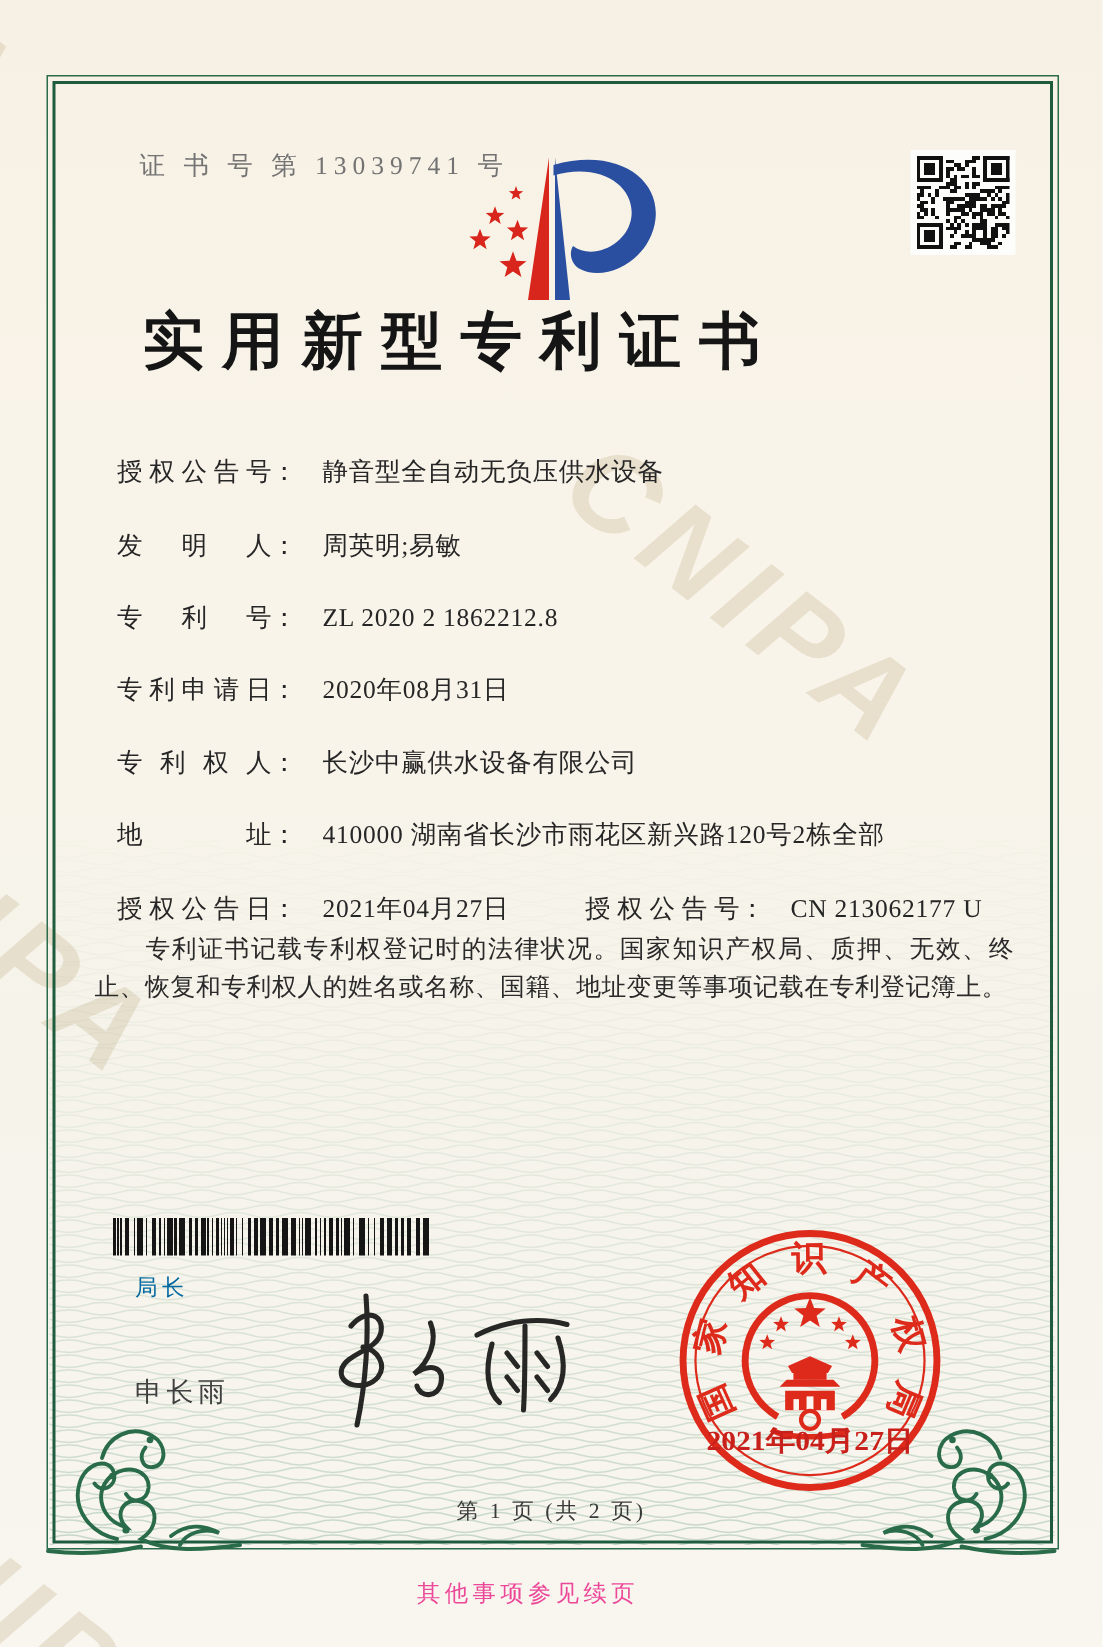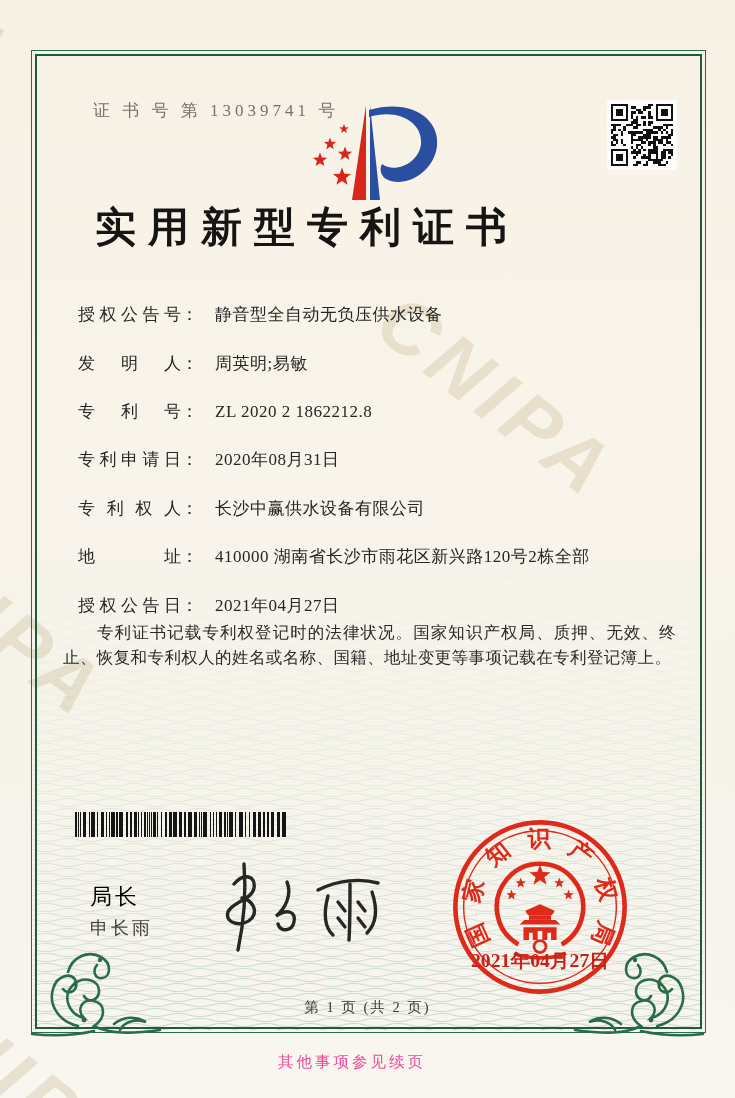--- a/index.html
+++ b/index.html
@@ -30,22 +30,22 @@
   .jl{display:inline-block;width:103px;text-align:justify;text-align-last:justify;vertical-align:bottom;}
   .fvalue{margin-left:17px;letter-spacing:0.5px;}
   .frow2{position:absolute;left:312px;top:0;}
   
   .paras{position:absolute;left:63px;top:621px;width:613px;z-index:5;}
   .para{margin:0;text-indent:34px;text-align:justify;font-size:16.5px;line-height:24.6px;
       color:#2a2a2a;letter-spacing:0.4px;}
   
   .barcode{position:absolute;left:75px;top:812px;z-index:5;}
   
-  .signer-title{position:absolute;left:90px;top:882px;font-size:22px;letter-spacing:3px;
-      font-family:"Liberation Sans","DejaVu Sans",sans-serif;color:#000000;z-index:5;}
+  .signer-title{position:absolute;left:90px;top:849px;font-size:15px;letter-spacing:3px;
+      font-family:"Liberation Sans","DejaVu Sans",sans-serif;color:#0369a1;z-index:5;}
   .signer-name{position:absolute;left:90px;top:916px;font-size:18px;letter-spacing:3px;
       font-family:"Liberation Sans","DejaVu Sans",sans-serif;color:#404040;z-index:5;}
   .signature{position:absolute;left:192px;top:856px;z-index:5;}
   
   .seal{position:absolute;left:448px;top:815px;z-index:6;}
   
   .page-indicator{position:absolute;left:31px;top:998px;width:673px;text-align:center;
       font-size:14.5px;letter-spacing:2px;color:#3a3a3a;z-index:5;}
   .cont-note{position:absolute;left:0;top:1052px;width:704px;text-align:center;
       font-size:15.5px;letter-spacing:3px;color:#ec4899;z-index:5;}
@@ -450,20 +450,23 @@
   <span class="jl">专利申请日</span><span>：</span><span class="fvalue">2020年08月31日</span>
 </div>
 <div class="frow" style="top:497px">
   <span class="jl">专利权人</span><span>：</span><span class="fvalue">长沙中赢供水设备有限公司</span>
 </div>
 <div class="frow" style="top:545px">
   <span class="jl">地址</span><span>：</span><span class="fvalue">410000 湖南省长沙市雨花区新兴路120号2栋全部</span>
 </div>
 <div class="frow" style="top:594px">
   <span class="jl">授权公告日</span><span>：</span><span class="fvalue">2021年04月27日</span>
+  <span class="frow2">
+    <span class="jl">授权公告号</span><span>：</span><span class="fvalue">CN 213062177 U</span>
+  </span>
 </div>
 
 <div class="paras">
   <p class="para">专利证书记载专利权登记时的法律状况。国家知识产权局、质押、无效、终止、恢复和专利权人的姓名或名称、国籍、地址变更等事项记载在专利登记簿上。</p>
 </div>
 
 <svg class="barcode" id="barcode" width="213" height="25" viewBox="0 0 213 25" shape-rendering="crispEdges">
     <rect x="0" y="0" width="2" height="25" fill="#151515"></rect>
     <rect x="3" y="0" width="1" height="25" fill="#151515"></rect>
     <rect x="5" y="0" width="1" height="25" fill="#151515"></rect>

